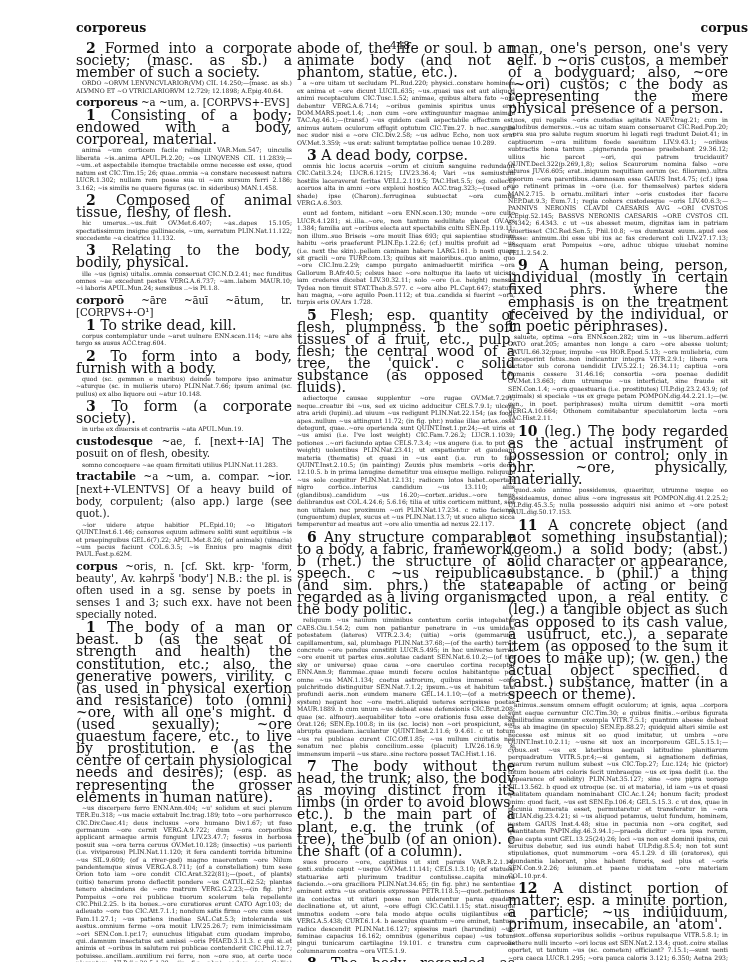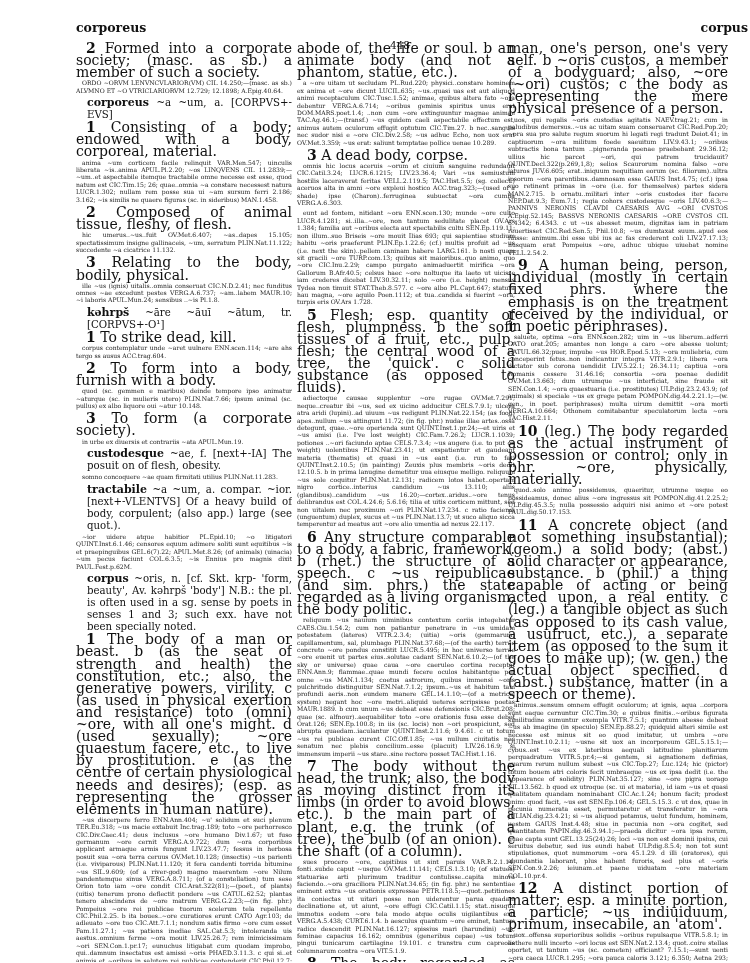--- a/index.html
+++ b/index.html
@@ -9,42 +9,42 @@
   .rh-left { left:76px; font-weight:bold; }
   .rh-center { left:400px; width:40px; margin-left:-20px; text-align:center; font-size:10.5px; top:39px; }
   .rh-right { right:2px; font-weight:bold; }
   .col { position:absolute; top:42px; overflow:hidden; }
   .c1 { left:76px; width:216px; height:920px; }
   .c2 { left:297px; width:218px; height:920px; }
   .c3 { left:508px; width:220px; height:920px; }
   .def { font-size:14px; line-height:12.1px; text-align:justify; margin:0; text-indent:10px; }
   .def .n { font-weight:bold; }
   .cit { font-size:6.1px; line-height:7.4px; text-align:justify; margin:1px 0 3px 0; text-indent:6px; color:#1a1a1a; }
-  .entry { font-size:10.2px; line-height:12.1px; text-align:justify; margin:3px 0 0 11px; }
+  .entry { font-size:10.2px; line-height:12.1px; text-align:justify; margin:3px 0 0 0; }
   .entry .hw { font-weight:bold; font-size:11px; }
   .def.cont, .cit.cont { text-indent:0; }
 </style>
 </head>
 <body>
 
 <div class="runhead rh-left">corporeus</div>
 <div class="runhead rh-center">448</div>
 <div class="runhead rh-right">corpus</div>
 
 <div class="col c1">
     <p class="def"><span class="n">2</span> Formed into a corporate society; (masc. as sb.) a member of such a society.</p>
     <p class="cit">ORDO ~ORVM LENVNCVLARIOR(VM) CIL 14.250;—(masc. as sb.) ALVMNO ET ~O VTRICLARIORVM 12.729; 12.1898; A.Epig.40.64.</p>
     <p class="entry"><span class="hw">corporeus</span><span> ~a ~um, a. [CORPVS+-EVS]</span></p>
     <p class="def"><span class="n">1</span> Consisting of a body; endowed with a body, corporeal, material.</p>
     <p class="cit">anima ~um corticem facile relinquit VAR.Men.547; uinculis liberata ~is..anima APUL.Pl.2.20; ~os LINQVENS CIL 11.2839;—~um..et aspectabile itemque tractabile omne necesse est esse, quod natum est CIC.Tim.15; 26; quae..omnia ~a constare necessest natura LUCR.1.302; nullam rem posse sua ui ~am sursum ferri 2.186; 3.162; ~is similis ne quaere figuras (sc. in sideribus) MAN.1.458.</p>
     <p class="def"><span class="n">2</span> Composed of animal tissue, fleshy, of flesh.</p>
     <p class="cit">hic umerus..~us..fuit OV.Met.6.407; ~as..dapes 15.105; spectatissimum insigne gallinaceis, ~um, serratum PLIN.Nat.11.122; succedente ~a cicatrice 11.132.</p>
     <p class="def"><span class="n">3</span> Relating to the body, bodily, physical.</p>
     <p class="cit">ille ~us (ignis) uitalis..omnia conseruat CIC.N.D.2.41; nec funditus omnes ~ae excedunt pestes VERG.A.6.737; ~am..labem MAUR.10; ~i laboris APUL.Mun.24; sensibus ..~is Pl.1.8.</p>
-    <p class="entry"><span class="hw">kəhrpš</span><span> ~āre ~āuī ~ātum, tr. [CORPVS+-O¹]</span></p>
+    <p class="entry"><span class="hw">corporō</span><span> ~āre ~āuī ~ātum, tr. [CORPVS+-O¹]</span></p>
     <p class="def"><span class="n">1</span> To strike dead, kill.</p>
     <p class="cit">corpus contemplatur unde ~aret uulnere ENN.scen.114; ~are ahs tergo ss ausus ACC.trag.604.</p>
     <p class="def"><span class="n">2</span> To form into a body, furnish with a body.</p>
     <p class="cit">quod (sc. gemmen e maribus) deinde tempore ipso animatur ~aturque (sc. in mulieris utero) PLIN.Nat.7.66; ipsum animal (sc. pullus) ex albo liquore oui ~atur 10.148.</p>
     <p class="def"><span class="n">3</span> To form (a corporate society).</p>
     <p class="cit">in urbe ex diuersis et contrariis ~ata APUL.Mun.19.</p>
     <p class="entry"><span class="hw">custodesque</span><span> ~ae, f. [next+-IA] The posuit on of flesh, obesity.</span></p>
     <p class="cit">somno concoquere ~ae quam firmitati utilius PLIN.Nat.11.283.</p>
     <p class="entry"><span class="hw">tractabile</span><span> ~a ~um, a. compar. ~ior. [next+-VLENTVS] Of a heavy build of body, corpulent; (also app.) large (see quot.).</span></p>
     <p class="cit">~ior uidere atque habitior PL.Epid.10; ~o litigatori QUINT.Inst.6.1.46; censores equum adimere soliti sunt equitibus ~is et praepinguibus GEL.6(7).22; APUL.Met.8.26; (of animals) (uinacia) ~um pecus faciunt COL.6.3.5; ~is Ennius pro magnis dixit PAUL.Fest.p.62M.</p>

